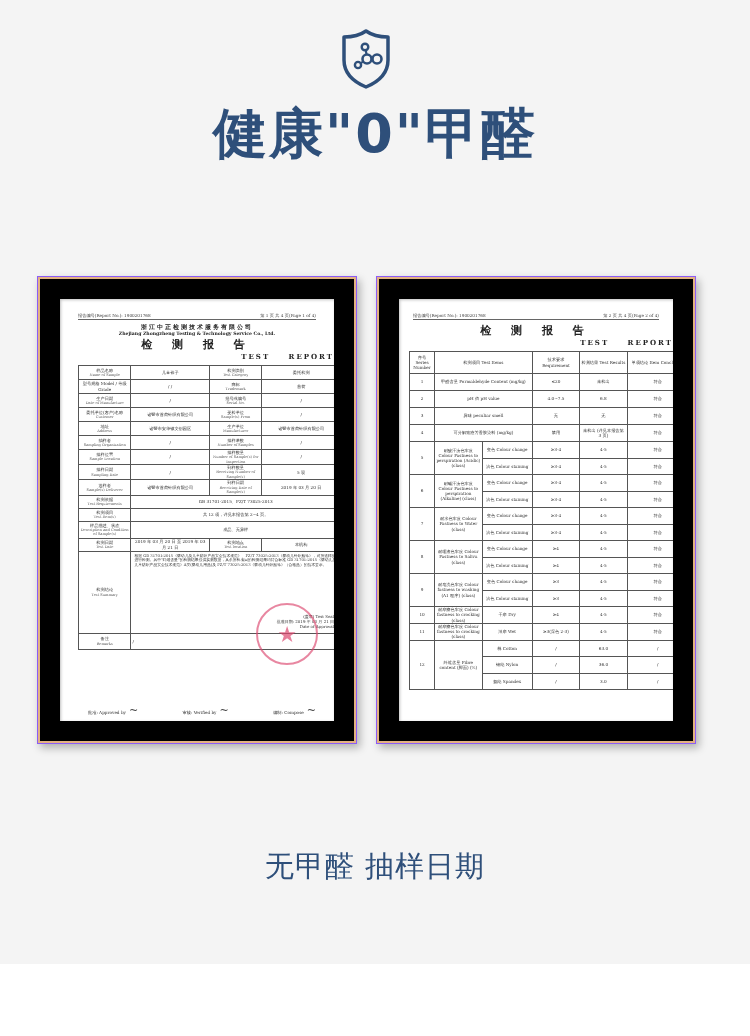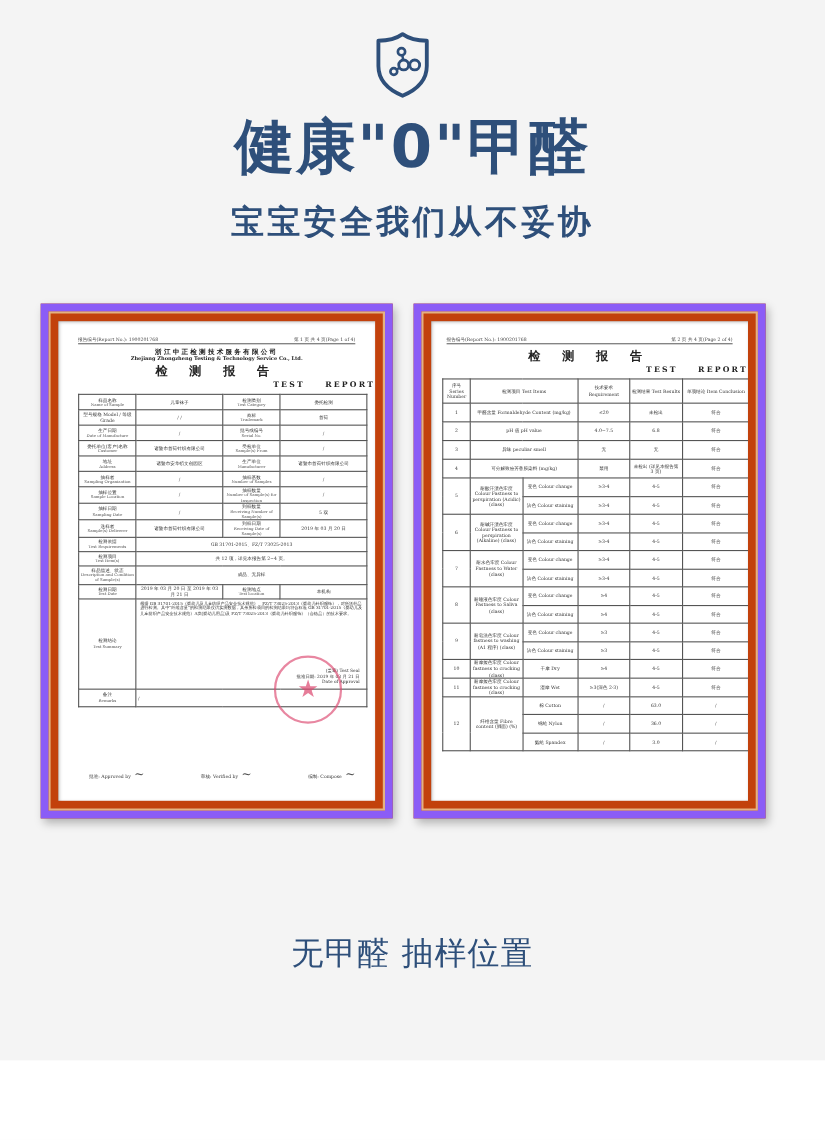--- a/index.html
+++ b/index.html
@@ -2,22 +2,22 @@
 <html><head>
 <meta charset="utf-8">
 <style>
   * { box-sizing: border-box; margin: 0; padding: 0; }
   html, body { width: 750px; height: 1036px; background: #ffffff; overflow: hidden; }
   body { font-family: "DejaVu Sans", "Liberation Sans", sans-serif; color: #2b4a72; }
   .page { position: relative; width: 750px; height: 964px; background: #f4f4f4; }
   .shield { position: absolute; left: 339px; top: 28px; width: 54px; height: 62px; }
   .title { position: absolute; left: 0; width: 750px; top: 98px; text-align: center; font-size: 54px; font-weight: bold; color: #2e4f7a; letter-spacing: 2px; }
   .subtitle { position: absolute; left: 0; width: 750px; top: 182px; text-align: center; font-size: 30px; font-weight: bold; color: #2e4f7a; letter-spacing: 3px; }
-  .frame { position: absolute; background: #c2410c; border: 7px solid #8b5cf6;
-           box-shadow: 3px 4px 8px rgba(0,0,0,0.28), inset 0 0 0 2px #e3b281; padding: 9px; }
+  .frame { position: absolute; background: #000000; border: 1px solid #8b5cf6;
+           box-shadow: 3px 4px 8px rgba(0,0,0,0.28), inset 0 0 0 2px #e3b281; padding: 22px; }
   .frame-left { left: 37px; top: 276px; width: 320px; height: 468px; }
   .frame-right { left: 376px; top: 276px; width: 320px; height: 468px; }
   .paper { width: 100%; height: 100%; background: #ffffff; box-shadow: inset 1px 1px 3px rgba(0,0,0,0.25); position: relative; overflow: hidden; font-family: "DejaVu Serif", "Liberation Serif", serif; color: #333; }
   .rep-head { position: absolute; left: 18px; right: 18px; top: 14px; display: flex; justify-content: space-between; font-size: 4.2px; color: #444; border-bottom: 0.6px solid #666; padding-bottom: 1px; }
   .company-cn { position: absolute; left: 0; right: 0; top: 24px; text-align: center; font-size: 6px; font-weight: bold; letter-spacing: 2px; color: #222; }
   .company-en { position: absolute; left: 0; right: 0; top: 32px; text-align: center; font-size: 4.6px; font-weight: bold; color: #222; }
   .doc-title-cn { position: absolute; left: 0; right: 0; text-align: center; font-size: 11px; font-weight: bold; letter-spacing: 8px; color: #222; }
   .doc-title-en { position: absolute; left: 0; right: 0; text-align: right; font-size: 7px; font-weight: bold; letter-spacing: 2px; color: #222; word-spacing: 14px; }
   table.rep { position: absolute; border-collapse: collapse; font-size: 4.2px; color: #333; table-layout: fixed; }
   table.rep td { border: 0.6px solid #555; text-align: center; vertical-align: middle; line-height: 1.25; padding: 0 1px; overflow: hidden; }
@@ -42,21 +42,20 @@
     <path d="M27 3 C20 8 12 9 5 9 L5 32 C5 46 15 54 27 59 C39 54 49 46 49 32 L49 9 C42 9 34 8 27 3 Z" fill="none" stroke="#2e4f7a" stroke-width="3.5" stroke-linejoin="round"></path>
     <circle cx="26" cy="19" r="3.3" fill="none" stroke="#2e4f7a" stroke-width="2.4"></circle>
     <circle cx="28" cy="31" r="4.5" fill="none" stroke="#2e4f7a" stroke-width="2.6"></circle>
     <circle cx="38" cy="31" r="4.5" fill="none" stroke="#2e4f7a" stroke-width="2.6"></circle>
     <circle cx="19" cy="37" r="3.1" fill="none" stroke="#2e4f7a" stroke-width="2.4"></circle>
     <line x1="26.8" y1="22.2" x2="27.5" y2="26.5" stroke="#2e4f7a" stroke-width="2.2"></line>
     <line x1="24" y1="33.5" x2="21.6" y2="35.5" stroke="#2e4f7a" stroke-width="2.2"></line>
   </svg>
 
   <div class="title">健康"0"甲醛</div>
-  <div class="subtitle">宝宝安全我们从不妥协</div>
 
   <div class="frame frame-left">
     <div class="paper">
       <div class="rep-head">
         <span>报告编号(Report No.): 1900201768</span>
         <span>第 1 页 共 4 页(Page 1 of 4)</span>
       </div>
       <div class="company-cn">浙江中正检测技术服务有限公司</div>
       <div class="company-en">Zhejiang Zhongzheng Testing &amp; Technology Service Co., Ltd.</div>
       <div class="doc-title-cn" style="top:38px;">检 测 报 告</div>
@@ -334,14 +333,14 @@
               <td>/</td>
               <td>3.0</td>
               <td>/</td>
             </tr>
           </tbody>
       </table>
 
     </div>
   </div>
 
-  <div class="bottom-text-2">无甲醛 抽样位置</div>
+  <div class="bottom-text-2">无甲醛 抽样日期</div>
 </div>
 
 </body></html>

